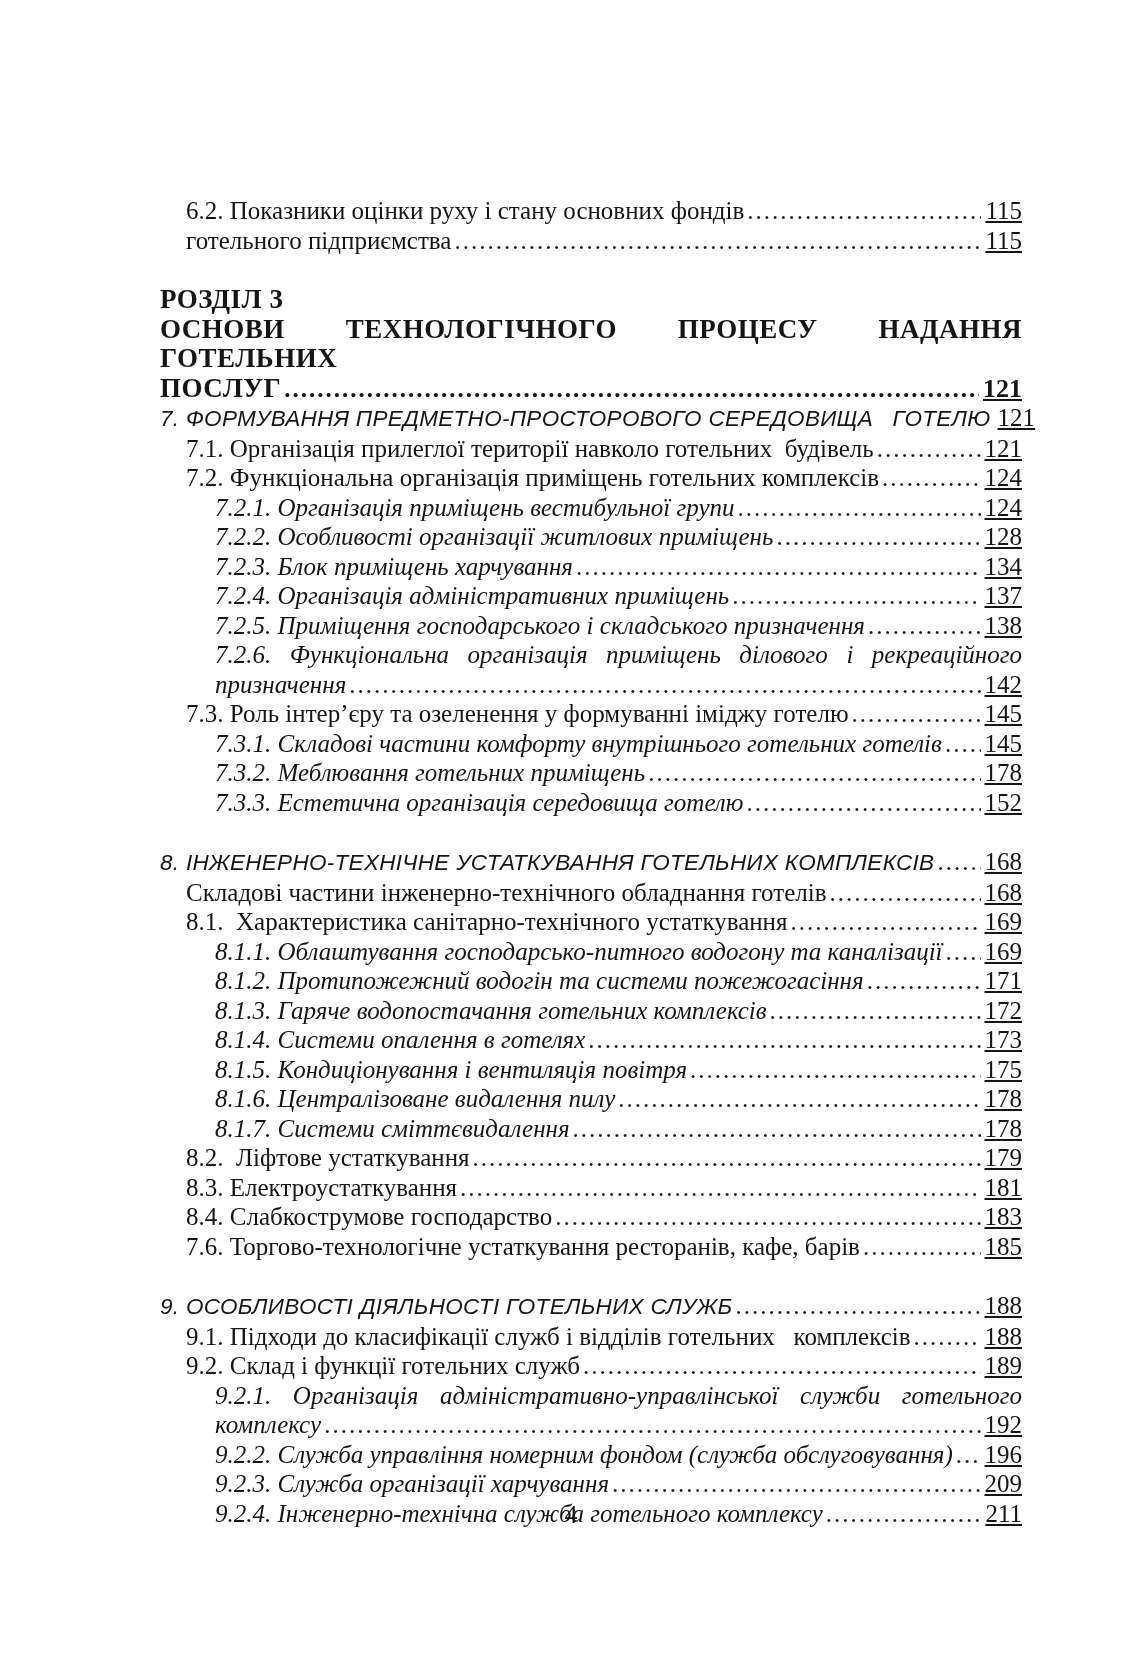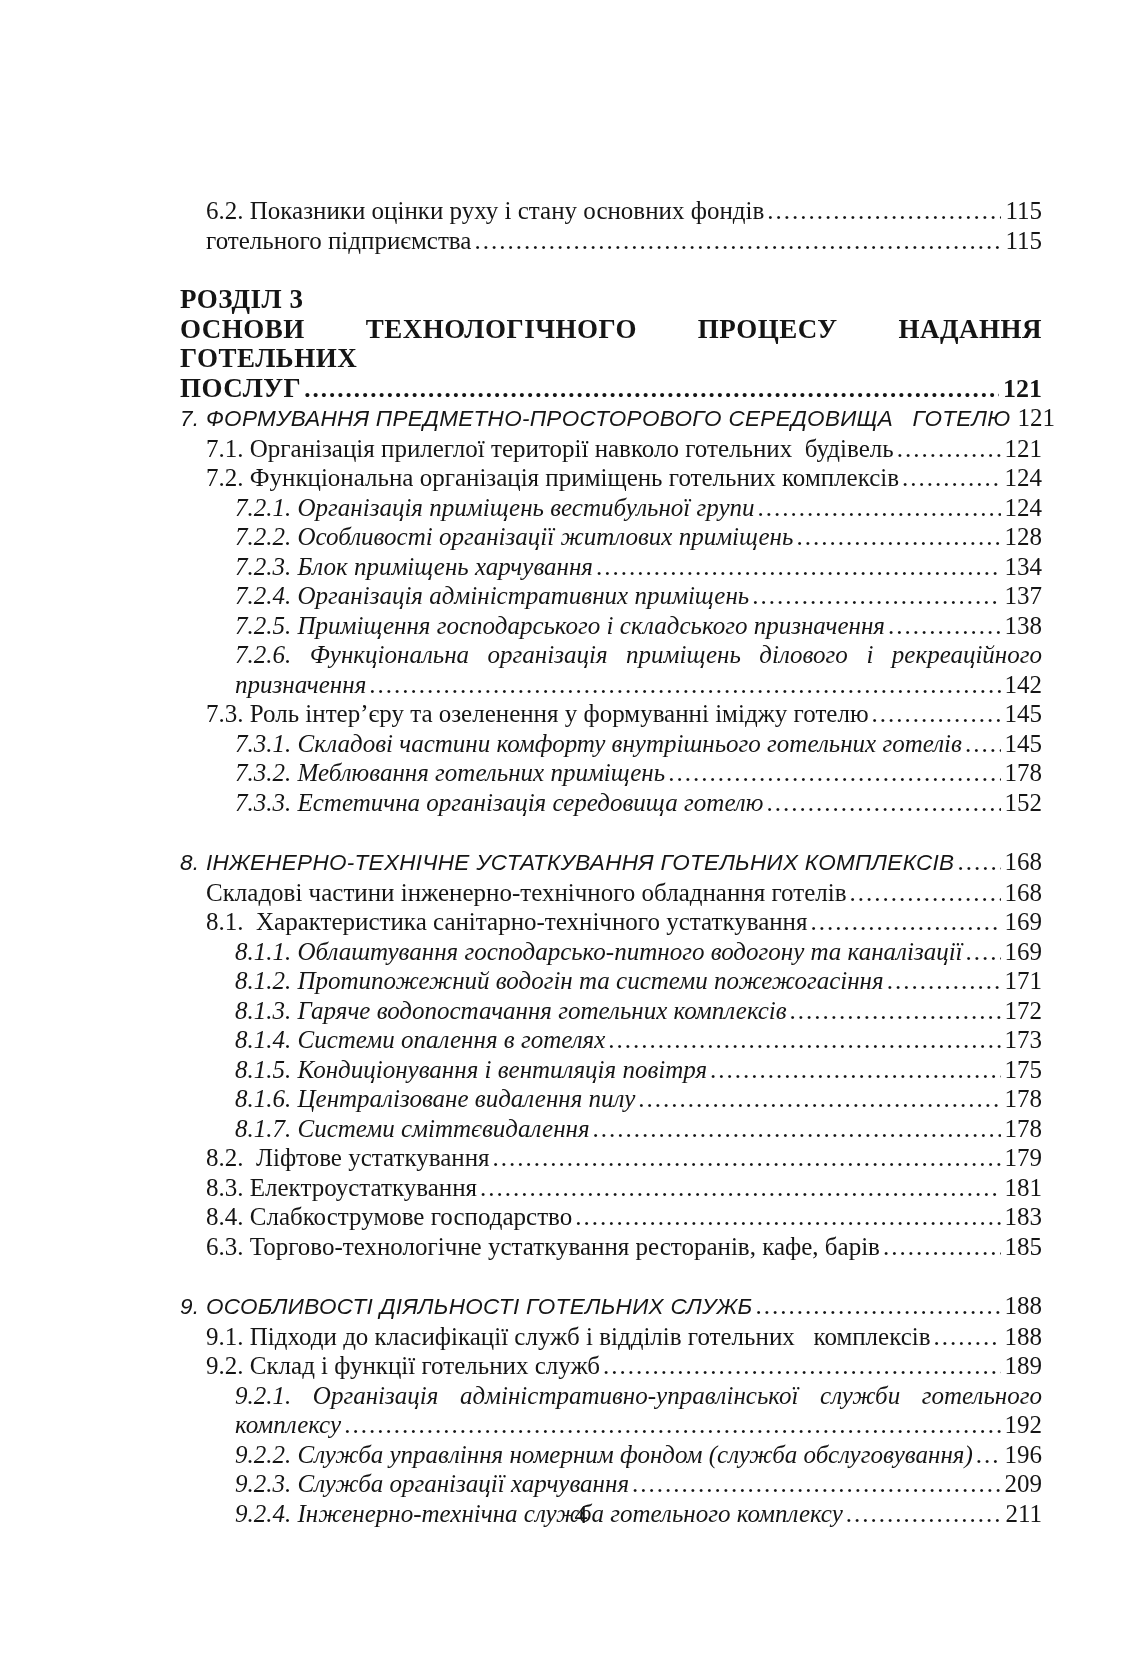--- a/index.html
+++ b/index.html
@@ -10,21 +10,20 @@
     height: 1653px;
     position: relative;
     font-family: "Liberation Serif", serif;
     color: #151515;
     overflow: hidden;
   }
   .page {
     position: absolute;
     inset: 0;
     background: #ffffff;
-    margin-left: 20px;
   }
   .toc {
     position: absolute;
     left: 160px;
     top: 196px;
     width: 862px;
   }
   .toc-row {
     display: flex;
     align-items: baseline;
@@ -56,20 +55,21 @@
     min-width: 0;
   }
   .style-chapter .toc-dots { font-weight: bold; }
 
   .toc-page {
     flex: 0 0 auto;
     font-family: "Liberation Serif", serif;
     font-size: 25px;
     font-style: normal;
     padding-left: 4px;
+    text-decoration: underline;
   }
   .style-chapter .toc-page { font-size: 26px; font-weight: bold; }
 
   
   .toc-row.justify {
     display: block;
     white-space: normal;
     text-align: justify;
     text-align-last: justify;
   }
@@ -239,21 +239,21 @@
         <span class="toc-text">8.3. Електроустаткування</span>
         <span class="toc-dots">............................................................................................................................................................................................................................................................................................................</span>
         <span class="toc-page">181</span>
       </div>
       <div class="toc-row level-1 style-regular">
         <span class="toc-text">8.4. Слабкострумове господарство</span>
         <span class="toc-dots">............................................................................................................................................................................................................................................................................................................</span>
         <span class="toc-page">183</span>
       </div>
       <div class="toc-row level-1 style-regular">
-        <span class="toc-text">6.3. Торгово-технологічне устаткування ресторанів, кафе, барів</span>
+        <span class="toc-text">7.6. Торгово-технологічне устаткування ресторанів, кафе, барів</span>
         <span class="toc-dots">............................................................................................................................................................................................................................................................................................................</span>
         <span class="toc-page">185</span>
       </div>
       <div class="toc-gap"></div>
       <div class="toc-row level-0 style-section">
         <span class="toc-text">9. ОСОБЛИВОСТІ ДІЯЛЬНОСТІ ГОТЕЛЬНИХ СЛУЖБ</span>
         <span class="toc-dots">............................................................................................................................................................................................................................................................................................................</span>
         <span class="toc-page">188</span>
       </div>
       <div class="toc-row level-1 style-regular">

